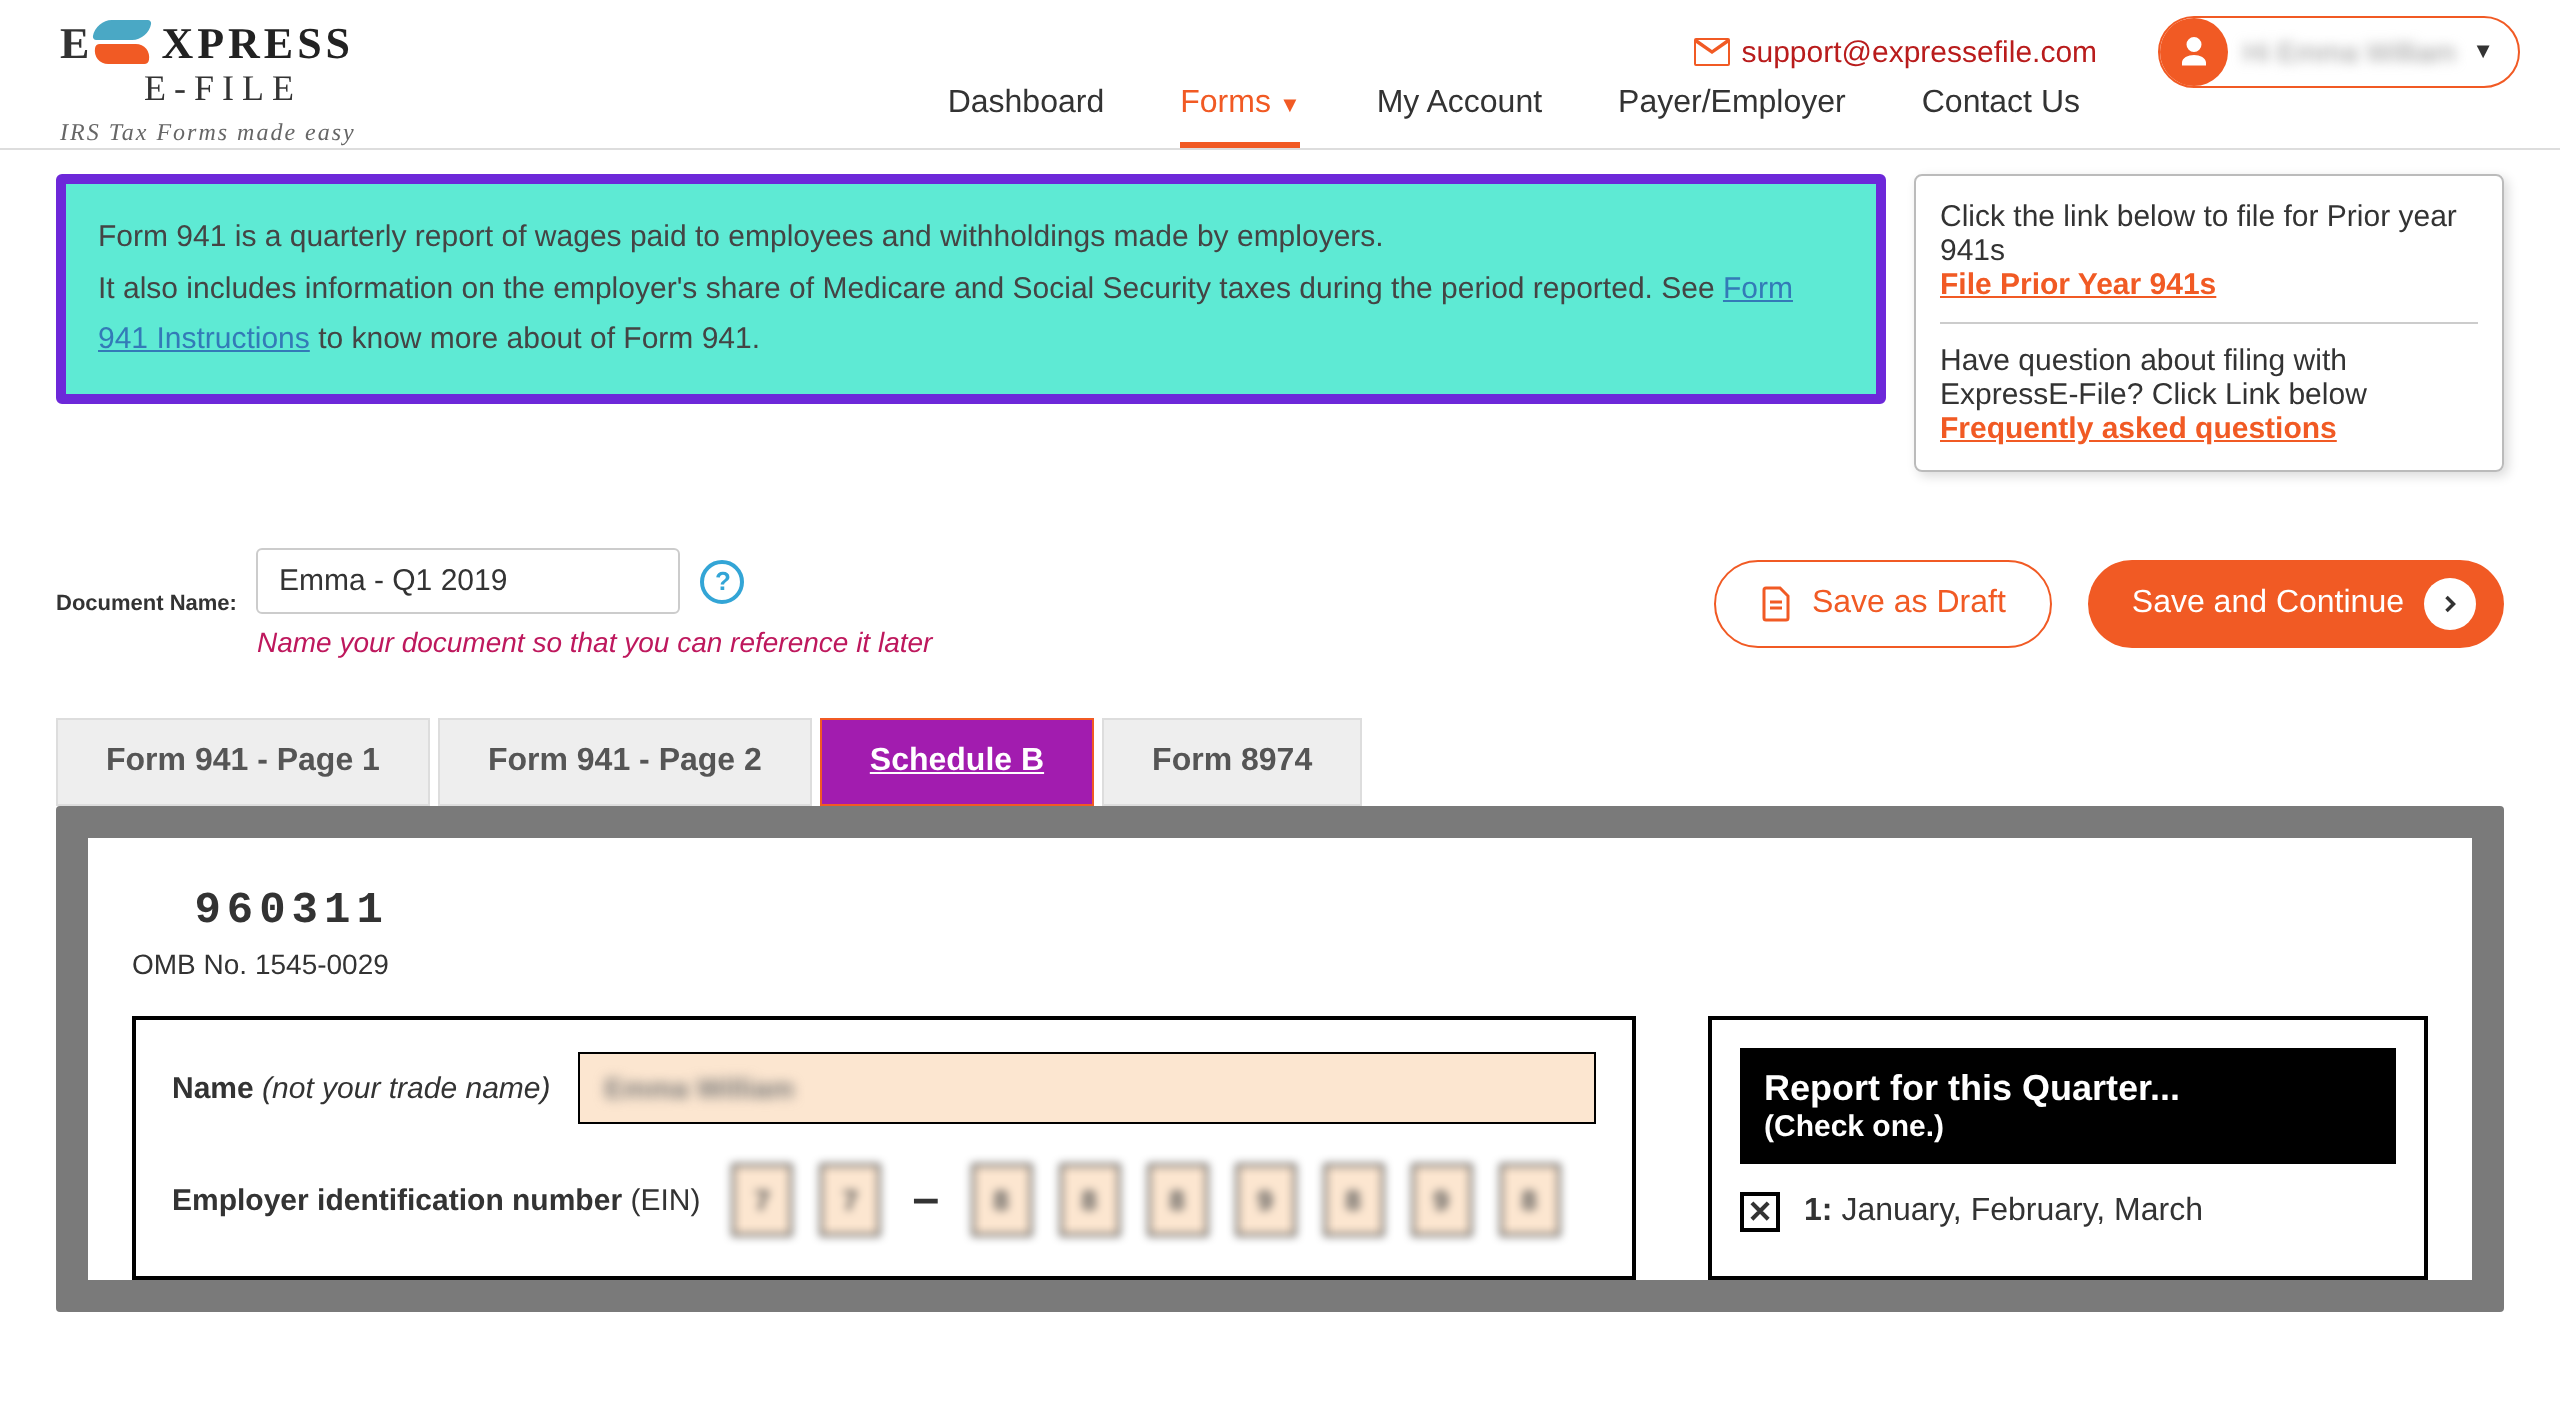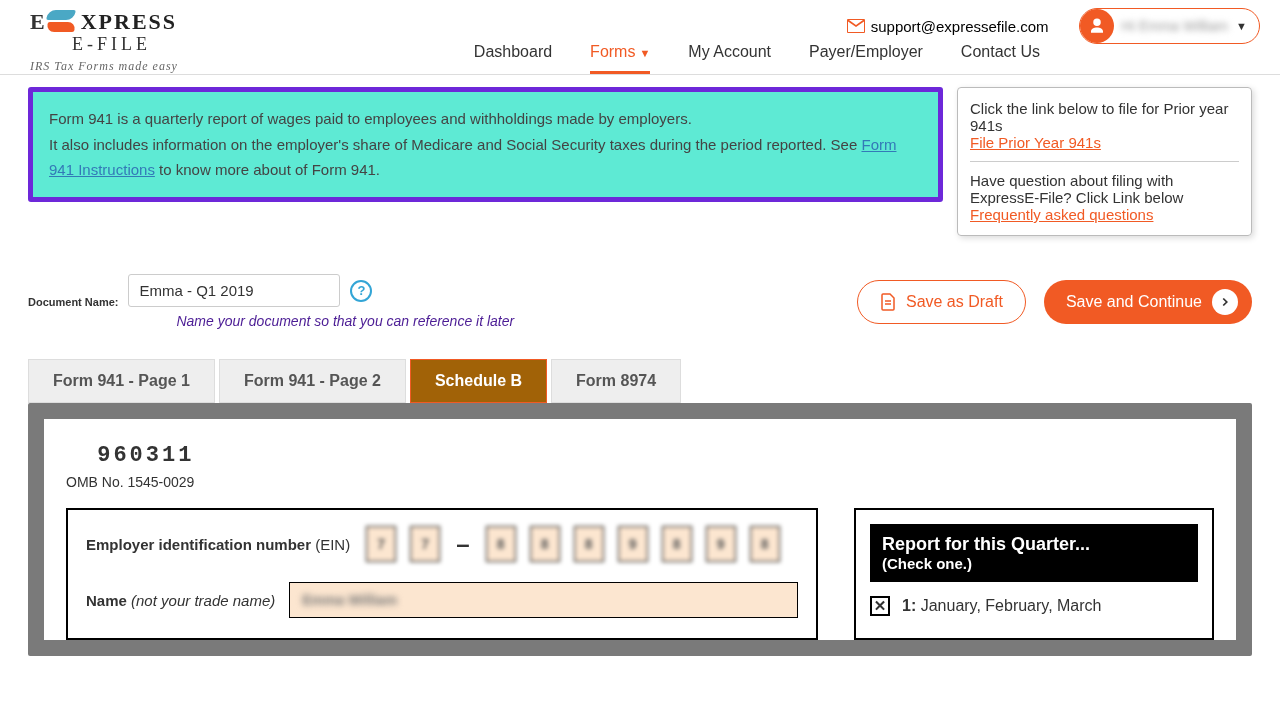--- a/index.html
+++ b/index.html
@@ -8,59 +8,59 @@
 
 .header { display: flex; align-items: flex-start; padding: 8px 20px 0 30px; border-bottom: 1px solid #ddd; position: relative; }
 .logo-area { display: flex; flex-direction: column; }
 .logo { display: flex; align-items: center; font-weight: bold; }
 .logo-icon { width: 32px; height: 28px; position: relative; margin-right: 4px; }
 .logo-icon::before { content: ""; position: absolute; width: 28px; height: 10px; background: #f15a24; border-radius: 2px 8px 2px 8px; top: 14px; left: 2px; transform: skewX(-10deg); }
 .logo-icon::after { content: ""; position: absolute; width: 28px; height: 10px; background: #4aa8c5; border-radius: 8px 2px 8px 2px; top: 2px; left: 2px; transform: skewX(-10deg); }
 .logo-text { font-family: Georgia, serif; font-size: 22px; letter-spacing: 2px; color: #222; }
 .tagline { font-family: Georgia, serif; font-style: italic; font-size: 12px; color: #666; margin-top: 4px; letter-spacing: 1px; }
 .header-right { margin-left: auto; display: flex; flex-direction: column; align-items: flex-end; gap: 6px; }
-.support { color: #000000; font-size: 15px; display: flex; align-items: center; gap: 6px; margin-right: 12px;}
+.support { color: #b91c1c; font-size: 15px; display: flex; align-items: center; gap: 6px; margin-right: 12px;}
 .user-pill { display: flex; align-items: center; border: 1px solid #f15a24; border-radius: 20px; padding-right: 12px; cursor: pointer; }
 .user-avatar { width: 34px; height: 34px; border-radius: 50%; background: #f15a24; display: flex; align-items: center; justify-content: center; }
 .user-avatar svg { width: 18px; height: 18px; fill: #fff; }
 .user-name { color: #999; margin: 0 8px; filter: blur(3px); }
 .caret { color: #333; font-size: 11px; }
 .nav { display: flex; gap: 38px; position: absolute; bottom: 0; right: 240px; }
 .nav-item { padding: 10px 0; font-size: 16px; color: #333; cursor: pointer; border-bottom: 3px solid transparent; }
 .nav-item.active { color: #f15a24; border-bottom-color: #f15a24; }
 .nav-caret { color: #f15a24; font-size: 11px; margin-left: 4px; }
 
 
 .page { padding: 12px 28px 0 28px; }
 .page-title { font-size: 24px; color: #333; margin-bottom: 10px; font-weight: 400; }
 .content-row { display: flex; gap: 14px; align-items: flex-start; }
 .info-box { flex: 1; background: #5eead4; border: 5px solid #6d28d9; border-radius: 3px; padding: 14px 16px; font-size: 15px; color: #444; line-height: 1.7; }
 .info-box a { color: #337ab7; text-decoration: underline; cursor: pointer; }
 .side-box { width: 295px; border: 1px solid #bbb; border-radius: 4px; padding: 12px 12px; font-size: 15px; color: #333; box-shadow: 2px 2px 6px rgba(0,0,0,0.15); }
-.side-box a { color: #f15a24; text-decoration: underline; cursor: pointer; font-weight: 400; text-align: right; }
+.side-box a { color: #f15a24; text-decoration: underline; cursor: pointer; font-weight: 700; text-align: right; }
 .side-box hr { border: none; border-top: 1px solid #ccc; margin: 10px 0; }
 
 
 .doc-row { display: flex; align-items: center; margin-top: 38px; }
 .doc-label { font-size: 11px; font-weight: 600; color: #333; margin-right: 10px; }
 .doc-input-wrap { display: flex; flex-direction: column; }
 .doc-input-line { display: flex; align-items: center; gap: 10px; }
 .doc-input { border: 1px solid #ccc; border-radius: 3px; padding: 7px 10px; width: 212px; font-size: 15px; color: #333; }
 .help-icon { width: 22px; height: 22px; border: 2px solid #33a5d6; border-radius: 50%; color: #33a5d6; font-weight: bold; display: flex; align-items: center; justify-content: center; font-size: 13px; cursor: pointer; }
-.doc-hint { font-style: italic; color: #4c1d95; font-size: 14px; margin-top: 6px; margin-left: 48px; }
+.doc-hint { font-style: italic; color: #be185d; font-size: 14px; margin-top: 6px; }
 .doc-actions { margin-left: auto; display: flex; gap: 18px; }
 .btn-draft { display: flex; align-items: center; gap: 10px; border: 1px solid #f15a24; color: #f15a24; background: #fff; border-radius: 22px; padding: 9px 22px; font-size: 16px; cursor: pointer; }
 .btn-continue { display: flex; align-items: center; gap: 10px; background: #f15a24; color: #fff; border: none; border-radius: 22px; padding: 9px 14px 9px 22px; font-size: 16px; cursor: pointer; }
 .btn-continue .circle { width: 26px; height: 26px; border-radius: 50%; background: #fff; display: flex; align-items: center; justify-content: center; }
 
 
 .tabs { display: flex; margin-top: 30px; }
 .tab { padding: 12px 24px; font-size: 16px; font-weight: 600; color: #555; background: #eee; border: 1px solid #ddd; cursor: pointer; }
 .tab + .tab { margin-left: 4px; }
-.tab.active { background: #a16207; color: #fff; border-color: #f15a24; }
+.tab.active { background: #a21caf; color: #fff; border-color: #f15a24; text-decoration: underline; }
 
 
 .form-wrap { background: #7a7a7a; padding: 16px; border-radius: 2px; }
 .form-inner { background: #fff; padding: 24px 22px 0 22px; }
 .form-head { display: flex; justify-content: space-between; align-items: flex-start; }
 .form-head-left { }
 .form-title { font-family: Arial, sans-serif; font-size: 30px; font-weight: 900; letter-spacing: -0.5px; }
 .form-subtitle { font-size: 18px; font-weight: 700; margin-top: 6px; }
 .form-meta-row { display: flex; gap: 90px; margin-top: 6px; font-size: 14px; font-weight: 700; }
 .form-head-right { text-align: right; }
@@ -190,47 +190,47 @@
         <div class="form-head-right">
           <div class="form-code">960311</div>
           <div class="omb">OMB No. 1545-0029</div>
         </div>
       </div>
 
       <div class="form-body">
         <div class="form-left">
           <div class="field-row">
             <div class="field-label">
+              <span>Name</span> <span class="thin" style="font-style:italic;">(not your trade name)</span>
+            </div>
+            <div class="name-input">
+                <span>Emma William</span>
+              </div>
+          </div>
+          <div class="field-row">
+            <div class="field-label">
               <span>Employer identification number</span> <span class="thin">(EIN)</span>
             </div>
             <div class="ein-boxes">
               <div class="ein-group">
                 <div class="ein-box">7</div>
                 <div class="ein-box">7</div>
               </div>
               <div class="ein-sep">–</div>
               <div class="ein-group">
                 <div class="ein-box">8</div>
                 <div class="ein-box">8</div>
                 <div class="ein-box">8</div>
                 <div class="ein-box">9</div>
                 <div class="ein-box">8</div>
                 <div class="ein-box">9</div>
                 <div class="ein-box">8</div>
               </div>
             </div>
           </div>
-          <div class="field-row">
-            <div class="field-label">
-              <span>Name</span> <span class="thin" style="font-style:italic;">(not your trade name)</span>
-            </div>
-            <div class="name-input">
-                <span>Emma William</span>
-              </div>
-          </div>
 
         </div>
 
         <div class="form-right">
           <div class="quarter-head">
             <div class="q-title">Report for this Quarter...</div>
             <div class="q-sub">(Check one.)</div>
           </div>
           <div class="quarter-list">
             <div class="q-item">

